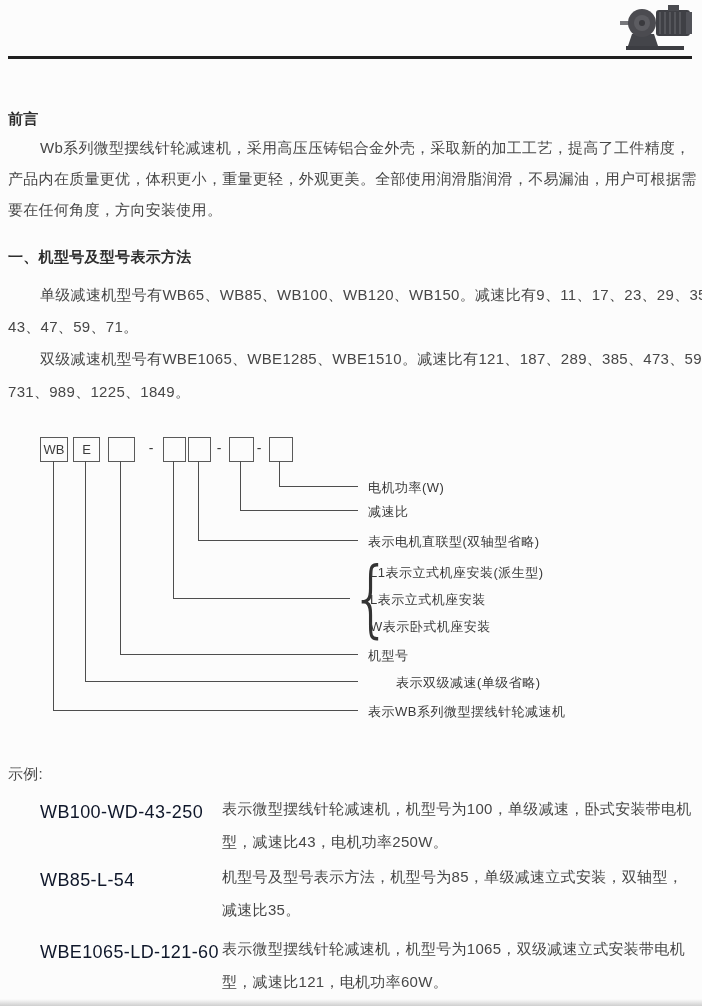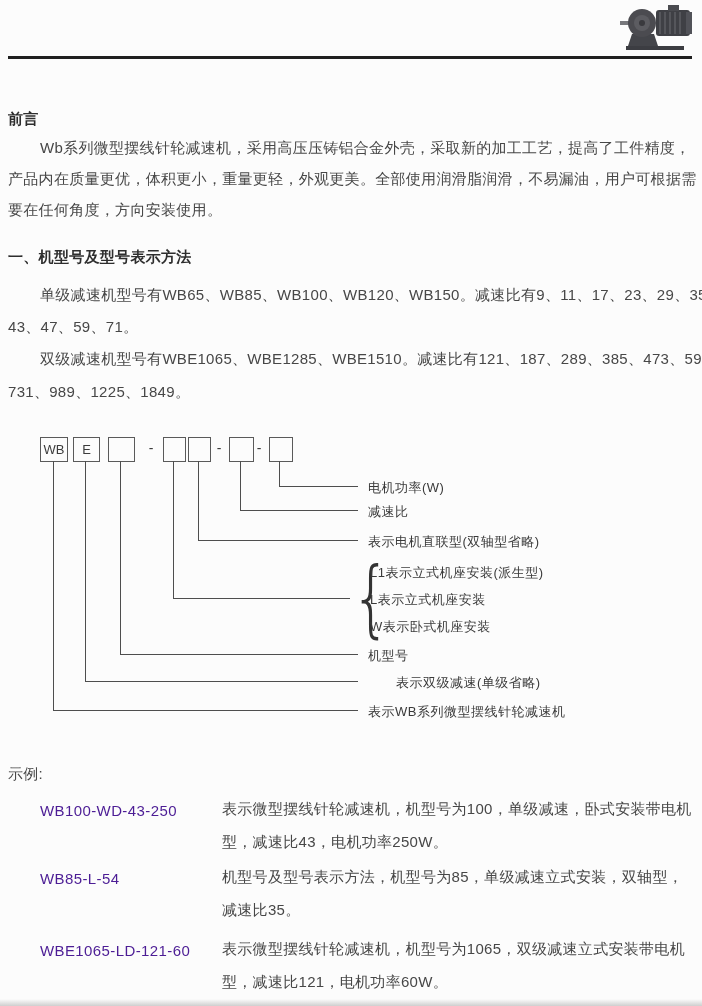--- a/index.html
+++ b/index.html
@@ -30,21 +30,21 @@
   }
   .vline{width:1px;background:#4e4e4e;}
   .hline{height:1px;background:#4e4e4e;}
   .dash{font-size:14px;color:#3c3c3c;width:14px;text-align:center;}
   .callout{font-size:13px;letter-spacing:0.5px;color:#3a3a3a;white-space:nowrap;}
   .brace{
     font-family:"DejaVu Sans",sans-serif;
     font-size:84px;font-weight:200;color:#333;
     line-height:72px;transform:scaleX(0.75);transform-origin:left center;
   }
-  .code-text{font-size:15px;letter-spacing:0.4px;color:#4c1d95;white-space:nowrap;text-align:right;}
+  .code-text{font-size:18px;letter-spacing:0.4px;color:#0f172a;white-space:nowrap;text-align:right;}
 </style>
 </head>
 <body>
 
 <div class="page">
 
   <svg class="abs" style="left:618px;top:2px;" width="78" height="50" viewBox="0 0 78 50">
     <rect x="8" y="44" width="58" height="4" fill="#3c3d42"></rect>
     <path d="M14 32 L36 32 L40 44 L10 44 Z" fill="#44454a"></path>
     <rect x="2" y="19" width="10" height="4" fill="#77787c"></rect>

